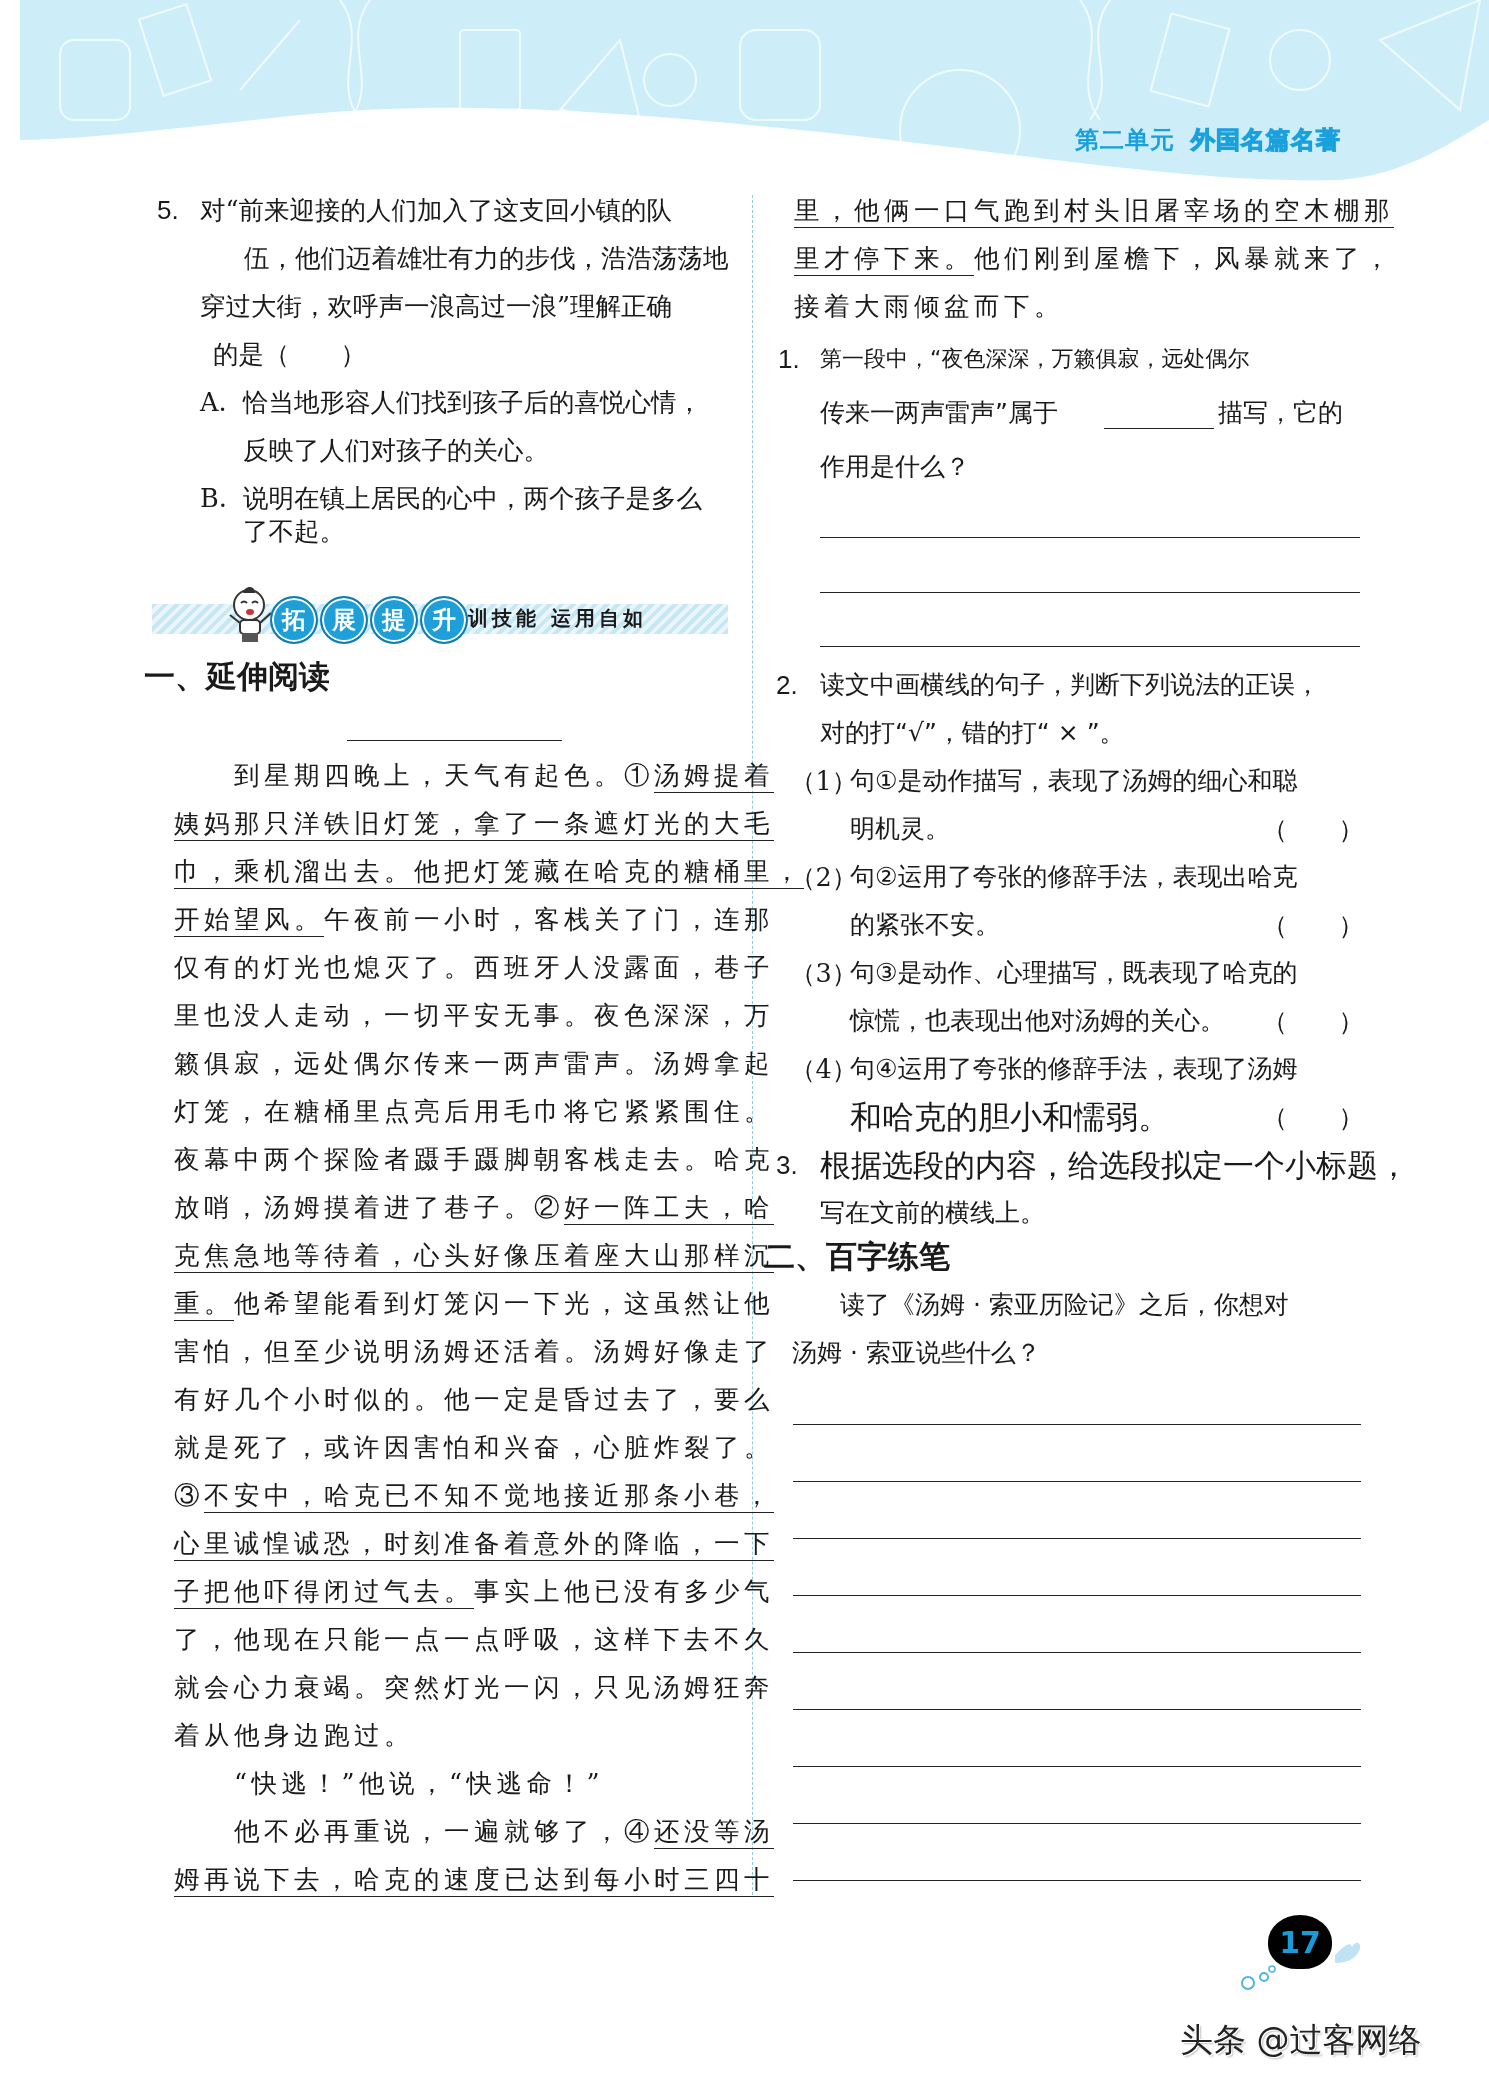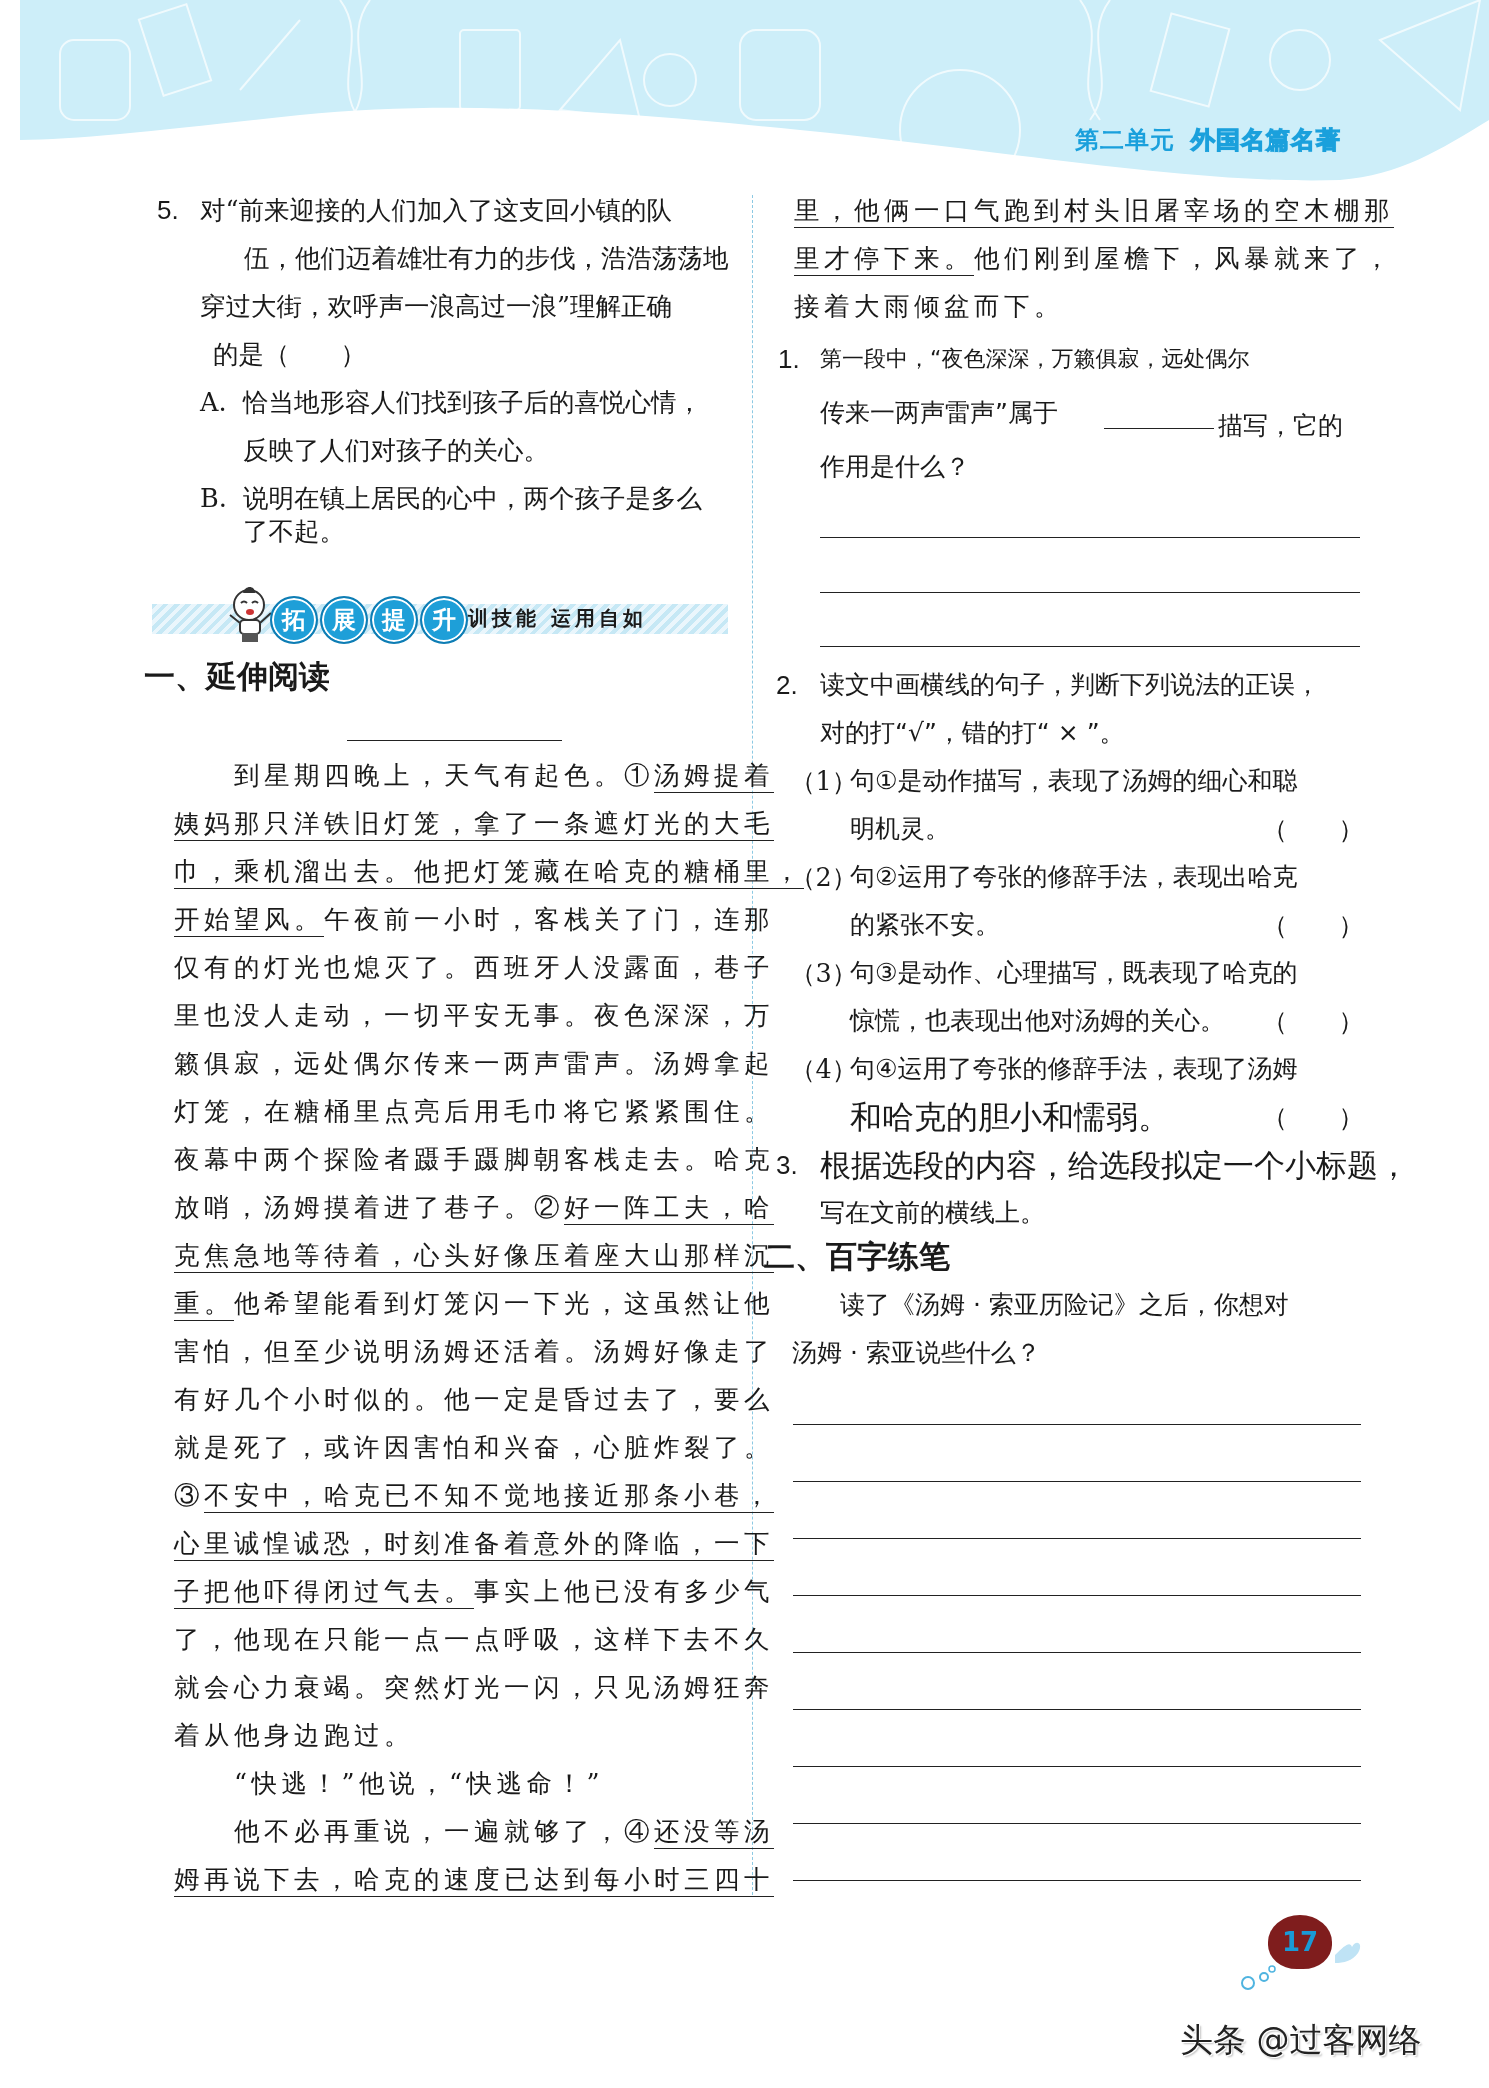--- a/index.html
+++ b/index.html
@@ -49,22 +49,22 @@
     position: absolute; left: 468px; top: 605px; font-size: 20px; font-weight: bold;
     letter-spacing: 4px; font-family: "DejaVu Serif", serif; color: #1a1a1a; white-space: nowrap;
   }
   .mascot { position: absolute; left: 225px; top: 585px; width: 50px; height: 62px; }
   .hline { position: absolute; height: 0; border-top: 1.8px solid #222; }
   .title-blank { position: absolute; left: 347px; top: 740px; width: 215px; border-top: 1.8px solid #222; }
   .paren { position: absolute; white-space: nowrap; font-size: 25.5px; line-height: 34px; }
   .page-num-wrap { position: absolute; left: 1240px; top: 1915px; width: 140px; height: 80px; }
   .page-num {
     position: absolute; left: 28px; top: 0; width: 64px; height: 54px; border-radius: 50% 50% 45% 45%;
-    background: #7f1d1d; color: #1a9ad6; font-family: "DejaVu Sans", sans-serif; font-weight: bold;
-    font-size: 26px; display: flex; align-items: center; justify-content: center;
+    background: #000000; color: #1a9ad6; font-family: "DejaVu Sans", sans-serif; font-weight: bold;
+    font-size: 30px; display: flex; align-items: center; justify-content: center;
   }
   .watermark {
     position: absolute; left: 1180px; top: 2018px; font-family: "DejaVu Sans", sans-serif;
     font-size: 33px; color: #222; white-space: nowrap;
     text-shadow: 1px 1px 0 #fff, -1px -1px 0 #fff, 2px 2px 2px rgba(0,0,0,0.25);
   }
 </style>
 </head>
 <body>
 
@@ -165,21 +165,21 @@
     <div class="line kai" style="left: 794px; top: 193px; width: 570px;"><span class="u">里，他俩一口气跑到村头旧屠宰场的空木棚那</span></div>
     <div class="line kai" style="left: 794px; top: 241px; width: 570px;"><span class="u">里才停下来。</span><span>他们刚到屋檐下，风暴就来了，</span></div>
     <div class="line kai" style="left: 794px; top: 289px; width: 570px;"><span>接着大雨倾盆而下。</span></div>
   </div>
 
 <div>
   <span class="line qnum" style="left:778px; top:342px;">1.</span>
   <span class="line sans" style="left:820px; top:342px; font-size:22px;">第一段中，“夜色深深，万籁俱寂，远处偶尔</span>
   <span class="line sans" style="left:820px; top:396px; font-size:25px;">传来一两声雷声”属于</span>
   <div class="hline" style="left:1104px; top:428px; width:110px;"></div>
-  <span class="line sans" style="left:1218px; top:396px; font-size:25px;margin-top:13px;">描写，它的</span>
+  <span class="line sans" style="left:1218px; top:396px; font-size:25px;">描写，它的</span>
   <span class="line sans" style="left:820px; top:450px; font-size:25px;">作用是什么？</span>
   <div class="hline" style="left:820px; top:537px; width:540px;"></div>
   <div class="hline" style="left:820px; top:592px; width:540px;"></div>
   <div class="hline" style="left:820px; top:646px; width:540px;"></div>
 </div>
 
 <div>
   <span class="line qnum" style="left:776px; top:668px;">2.</span>
   <span class="line sans" style="left:820px; top:668px; font-size:25px;">读文中画横线的句子，判断下列说法的正误，</span>
   <span class="line sans" style="left:820px; top:716px; font-size:25px;">对的打“√”，错的打“ × ”。</span>

